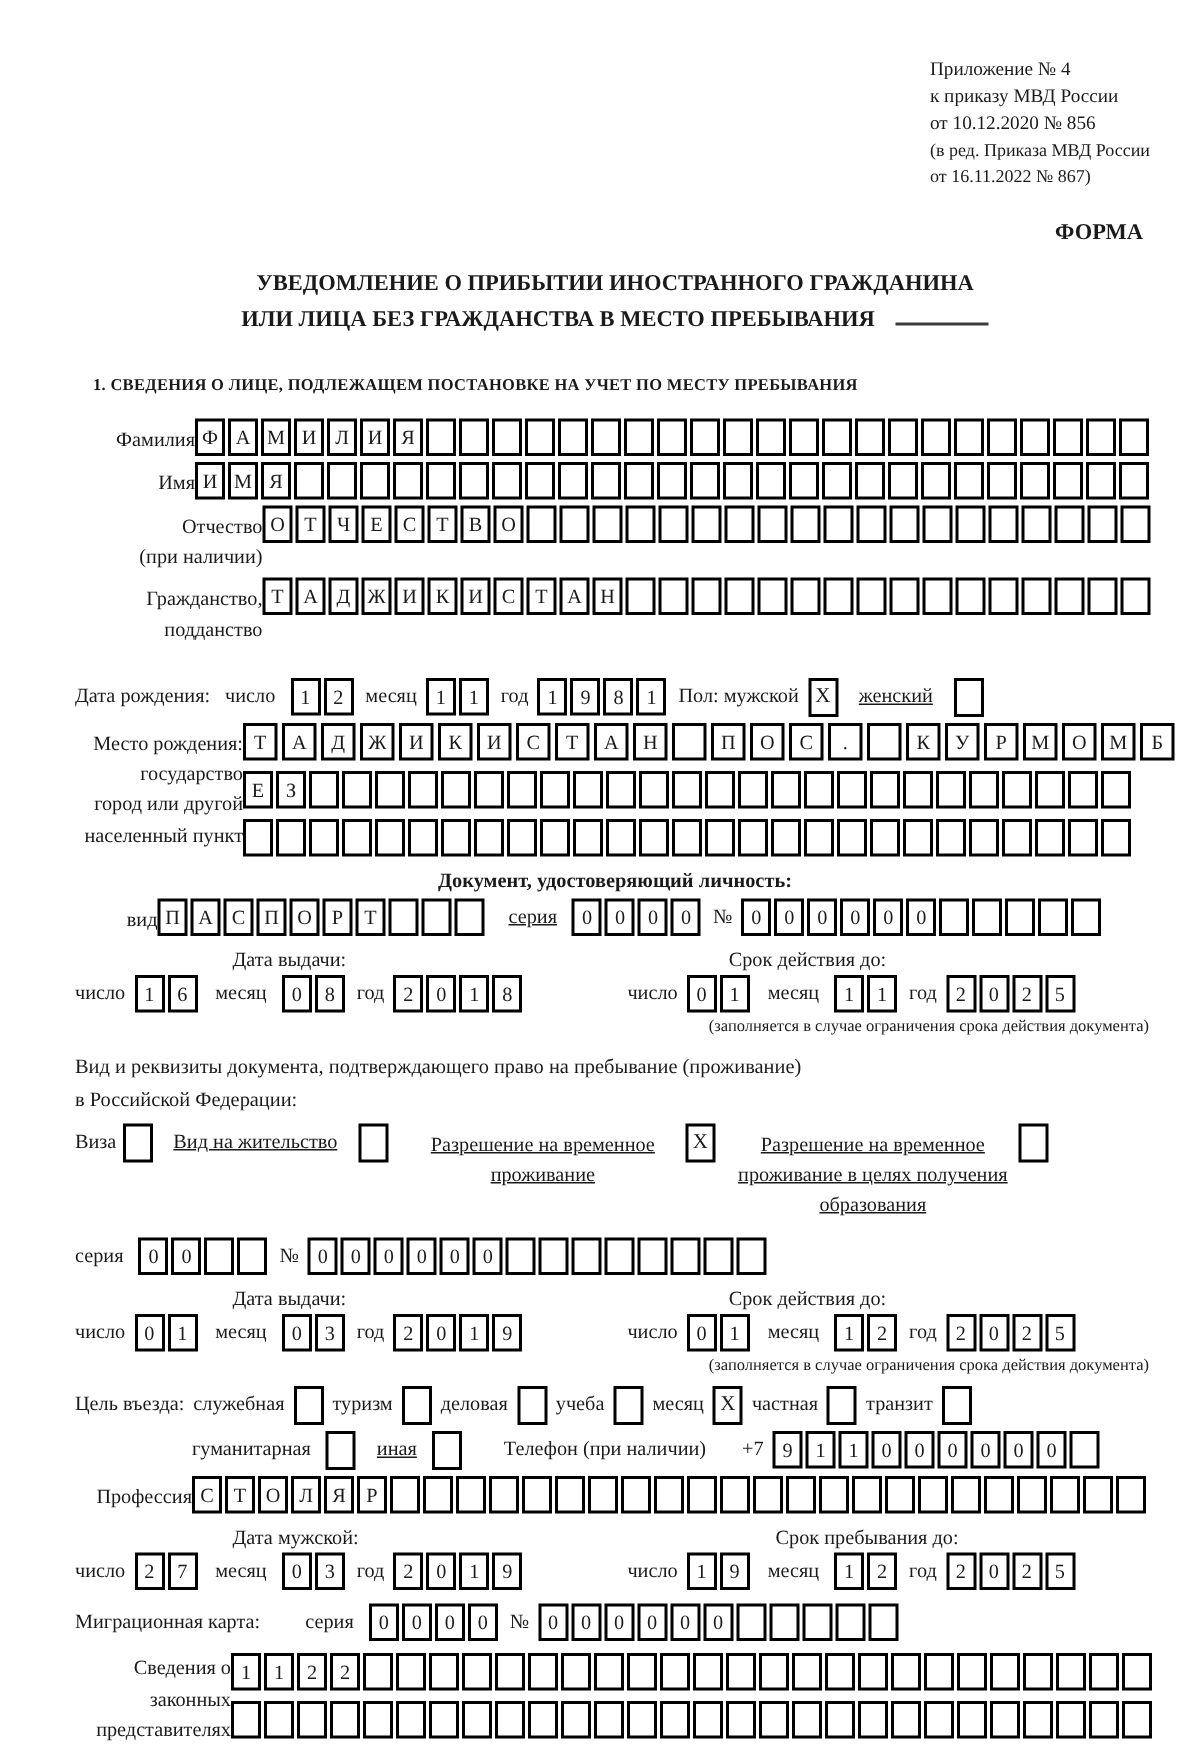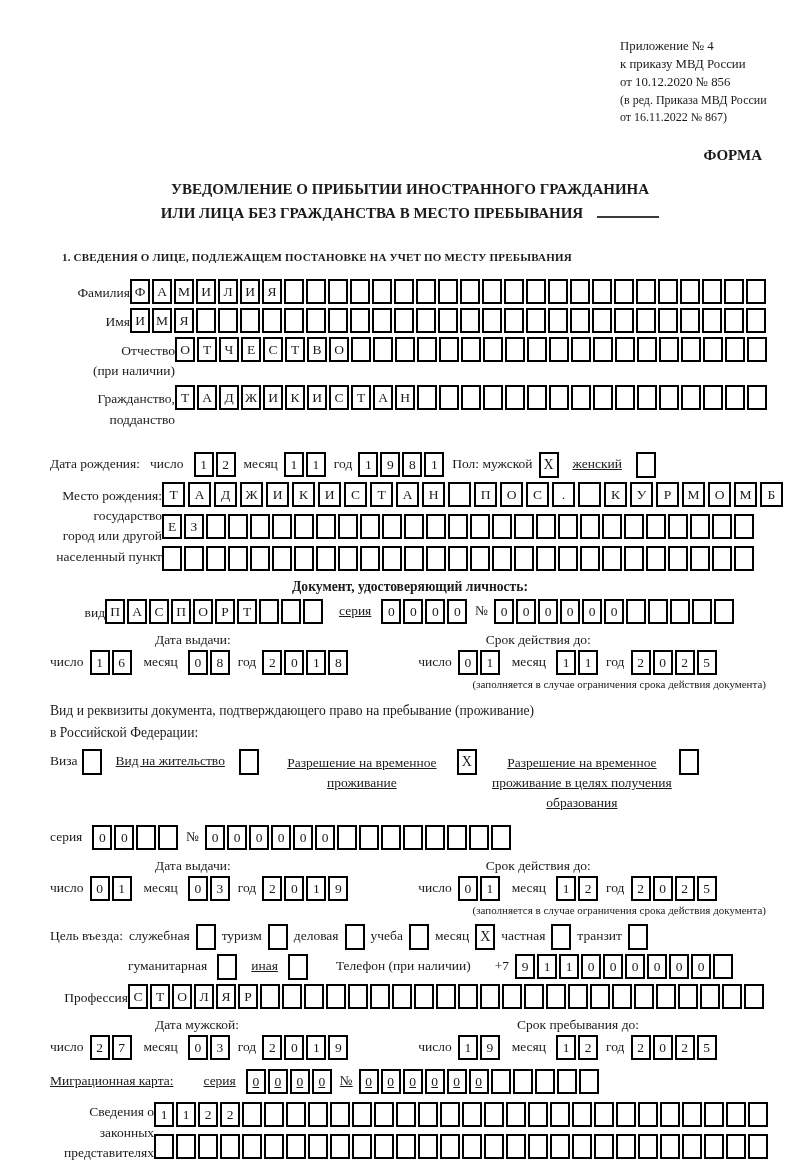--- a/index.html
+++ b/index.html
@@ -593,21 +593,21 @@
     </div>
   <span class="lblt gap6">год</span>
   <div class="boxes gap6">
       <span class="cell">2</span>
       <span class="cell">0</span>
       <span class="cell">2</span>
       <span class="cell">5</span>
     </div>
 </div>
 
-<div class="row" style="margin-top:9px;text-decoration:underline;">
+<div class="row" style="margin-top:9px;">
   <span class="inline-lbl">Миграционная карта:</span>
   <span class="inline-lbl" style="margin-left:30px;">серия</span>
   <div class="boxes gap10">
       <span class="cell">0</span>
       <span class="cell">0</span>
       <span class="cell">0</span>
       <span class="cell">0</span>
     </div>
   <span class="inline-lbl gap6">№</span>
   <div class="boxes gap6">

